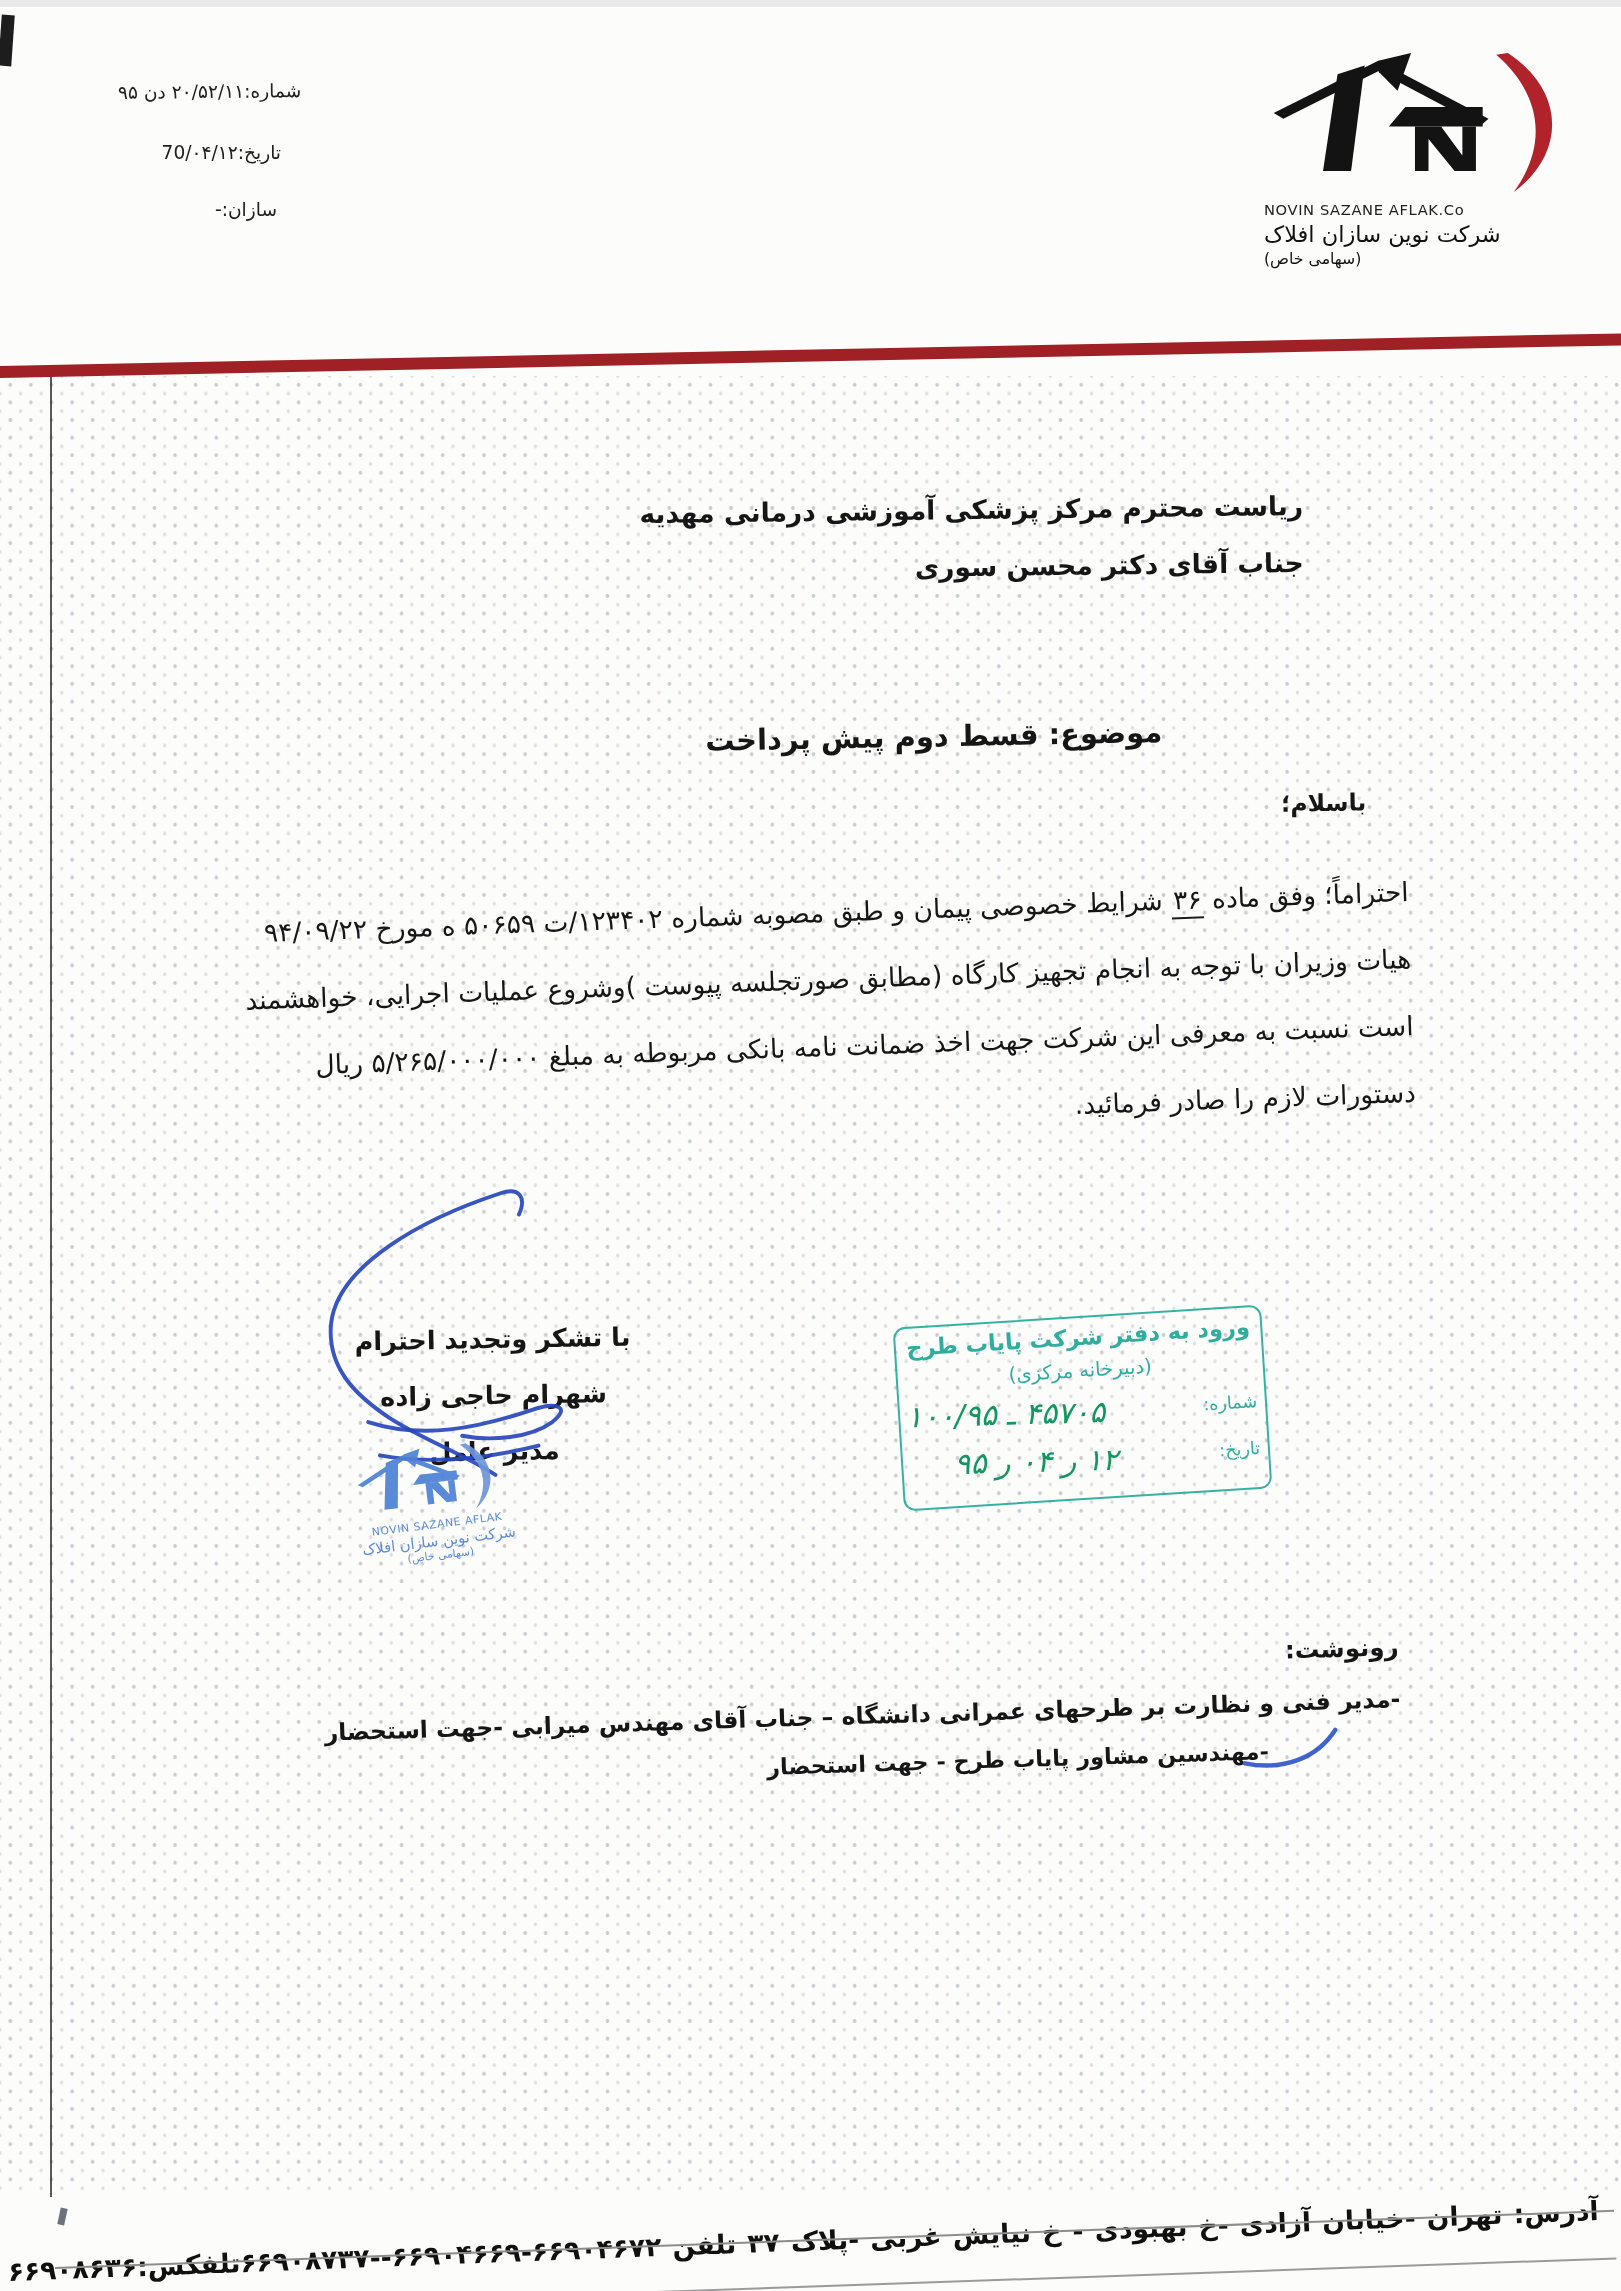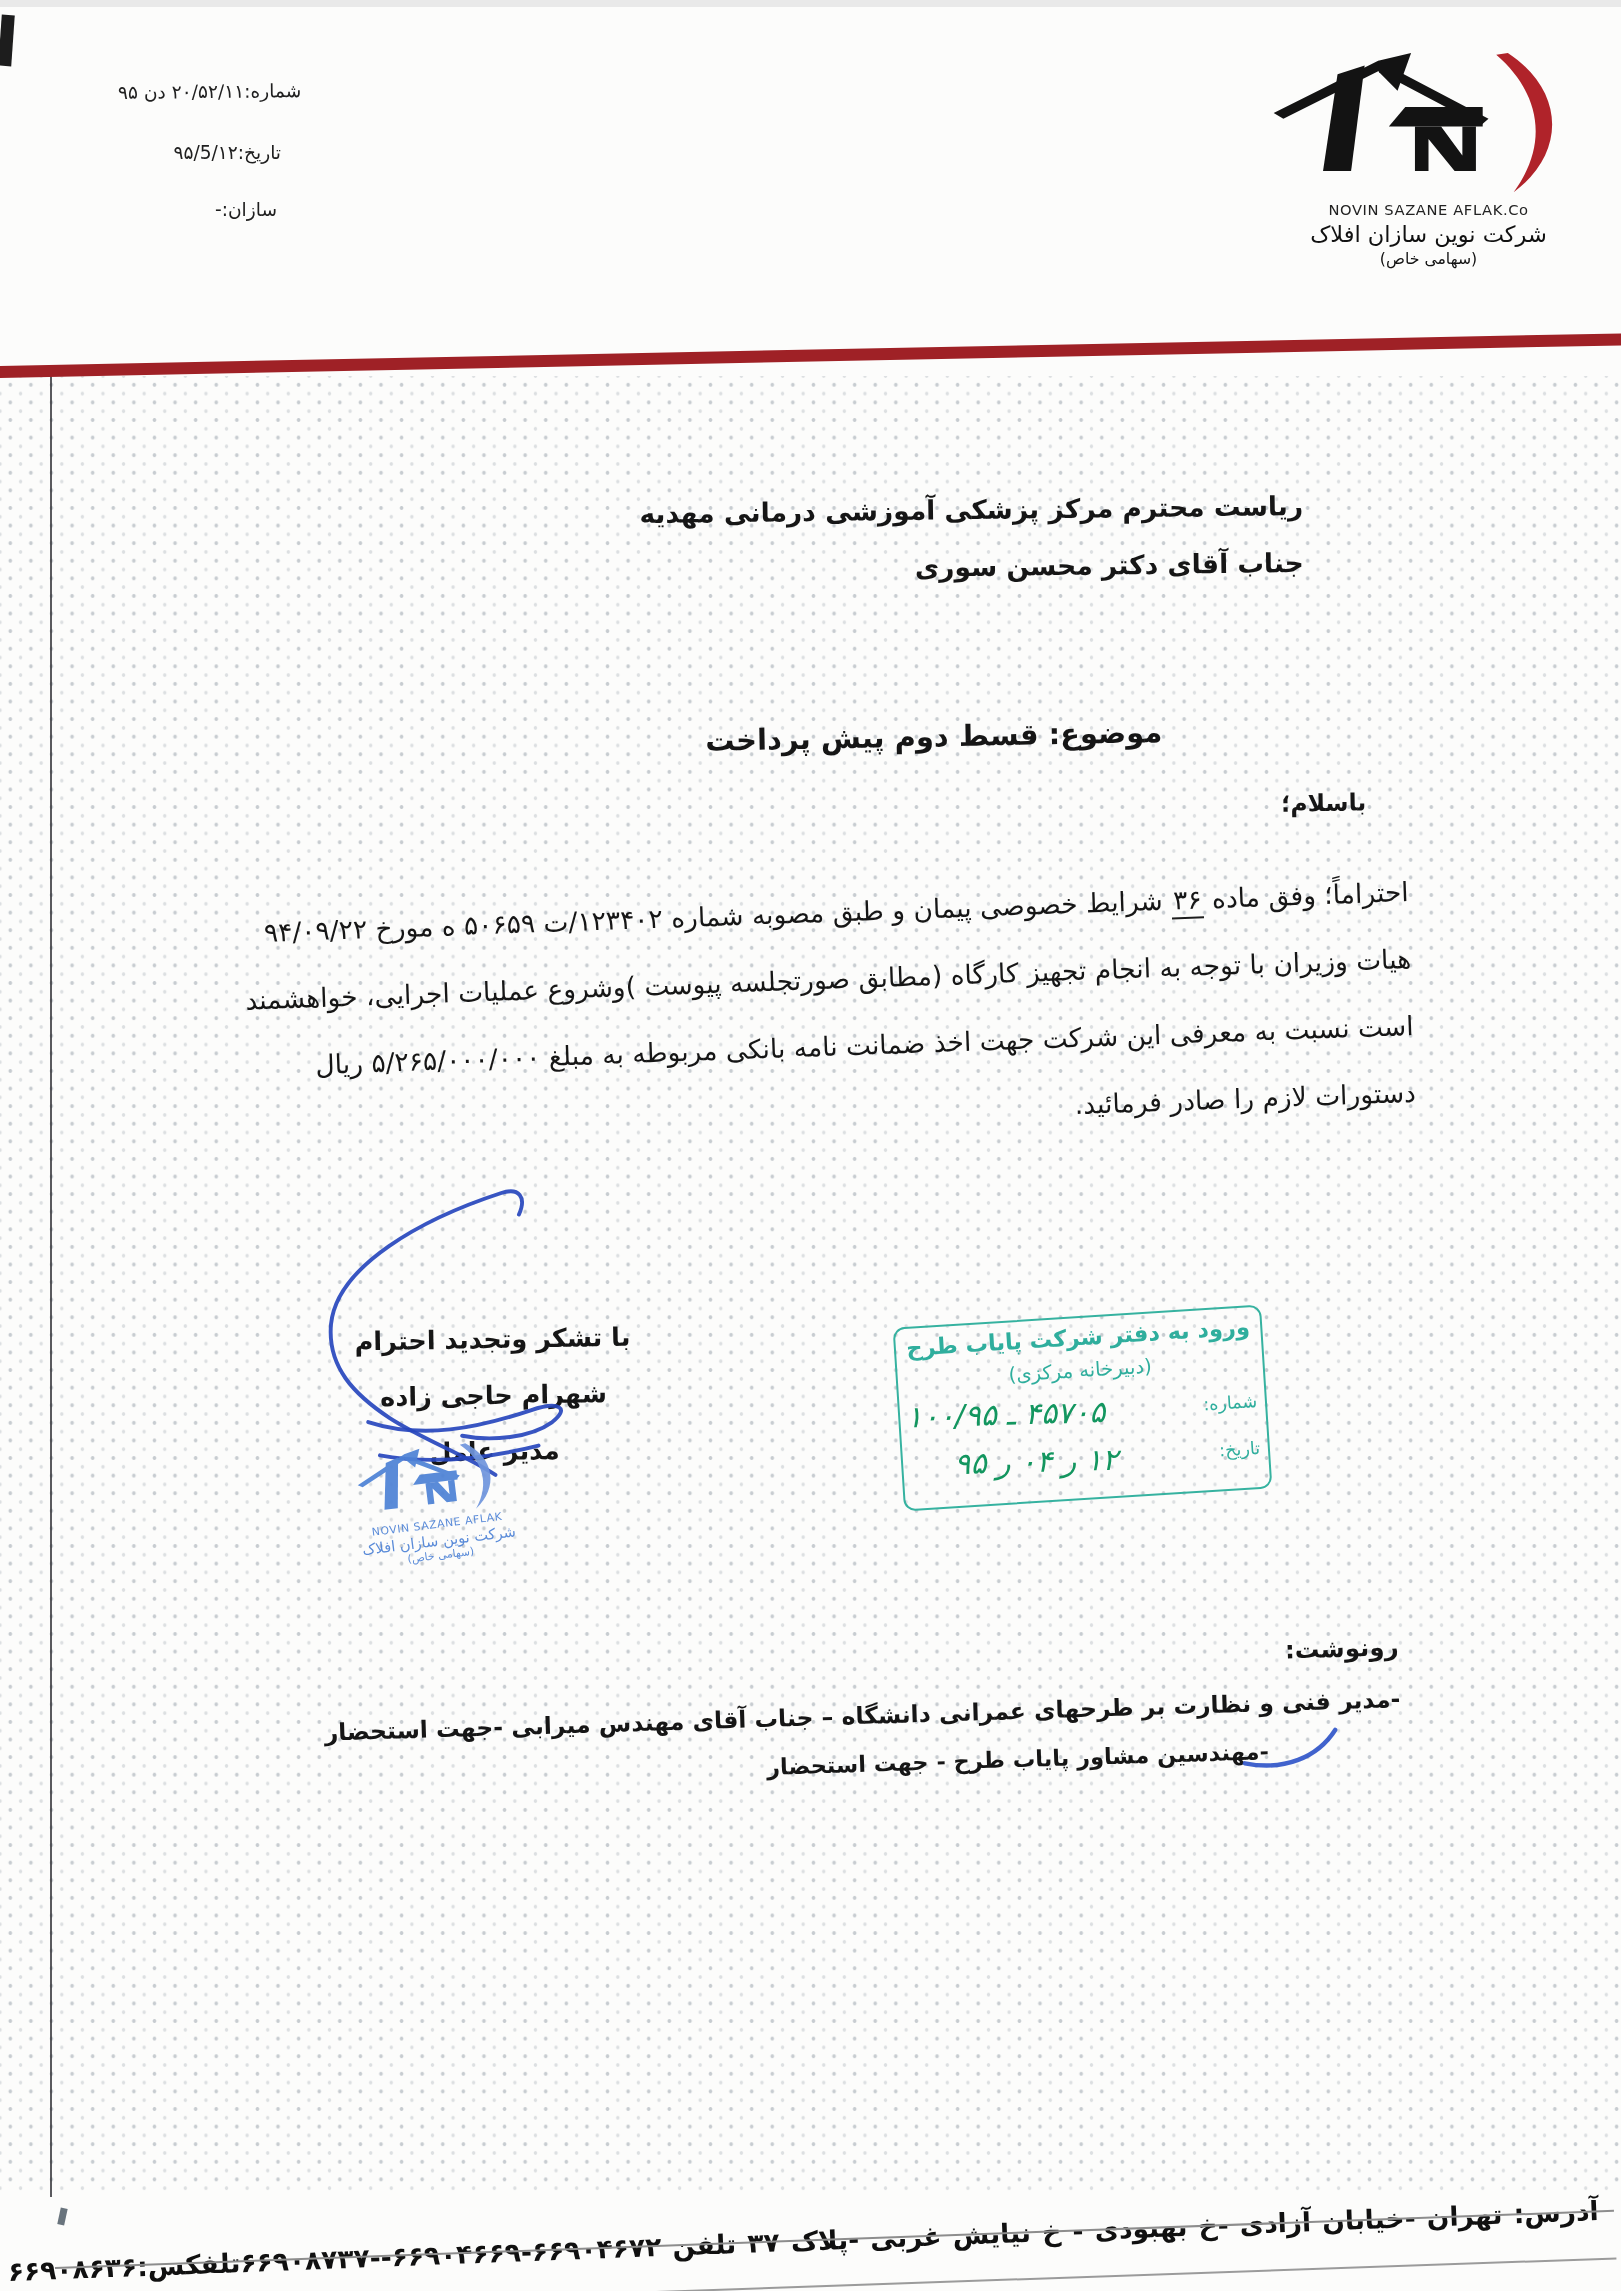--- a/index.html
+++ b/index.html
@@ -26,21 +26,21 @@
   .scanline.b{left:627px;top:2285px;width:990px;transform:rotate(-2deg);background:#9b9b9b;}
   .edge-mark{position:absolute;left:59px;top:2201px;width:6.9px;height:16.7px;background:#44515e;transform:rotate(12deg);opacity:.8;}
 
   
   .field{position:absolute;direction:rtl;font-size:18.6px;color:#202020;white-space:nowrap;}
   .f-number{right:1320px;top:74px;transform:rotate(-.6deg);}
   .f-date{right:1340px;top:135px;}
   .f-attach{right:1344px;top:192px;}
 
   
-  .logo-block{position:absolute;left:1264px;top:43px;width:329px;text-align:center;}
+  .logo-block{position:absolute;left:1264px;top:43px;width:329px;text-align:left;}
   .logo-block svg{display:block;margin:0 auto;}
   .logo-en{font-size:14.7px;letter-spacing:0.6px;color:#222;margin-top:2px;}
   .logo-fa{font-size:22.5px;color:#111;margin-top:2.9px;direction:rtl;}
   .logo-type{font-size:15.7px;color:#111;margin-top:2px;direction:rtl;}
 
   .red-bar{position:absolute;left:-3.9px;top:359px;width:1647px;height:11.8px;background:#9f2126;transform:rotate(-1.15deg);transform-origin:left center;}
 
   
   .recipient{position:absolute;right:318px;top:470px;direction:rtl;text-align:right;font-weight:bold;font-size:26.5px;line-height:57px;transform:rotate(-.7deg);transform-origin:right top;white-space:nowrap;}
 
@@ -94,21 +94,21 @@
 </head>
 <body>
 
 <div class="page">
 
   <div class="dots"></div>
   <div class="corner-mark"></div>
   <div class="left-rule"></div>
 
   <div class="field f-number"><span>شماره:</span><span>۲۰/۵۲/۱۱ دن ۹۵</span></div>
-  <div class="field f-date"><span>تاریخ:</span><span>۹۵/5/۱۲</span></div>
+  <div class="field f-date"><span>تاریخ:</span><span>70/۰۴/۱۲</span></div>
   <div class="field f-attach"><span>سازان:</span><span>-</span></div>
 
   <div class="logo-block">
     <svg class="black-paths" width="329" height="149" viewBox="0 0 340 152">
       <path class="swoosh" d="M240,4 C284,42 296,94 258,146 C312,106 312,42 252,2 Z"></path>
       <path class="ink" d="M10,64 L118,10 L232,70 L224,77 L118,21 L20,70 Z"></path>
       <path class="ink" d="M118,10 L152,2 L138,41 L119,22 Z"></path>
       <path class="ink" d="M76,24 L104,15 L90,124 L61,124 Z"></path>
       <path class="ink" d="M146,58 L226,58 L226,78 L129,78 Z"></path>
       <path class="ink" d="M156,78 L170,78 L170,124 L156,124 Z M170,78 L183,78 L205,108 L205,124 L197,124 L170,91 Z M205,78 L219,78 L219,124 L205,124 Z"></path>

